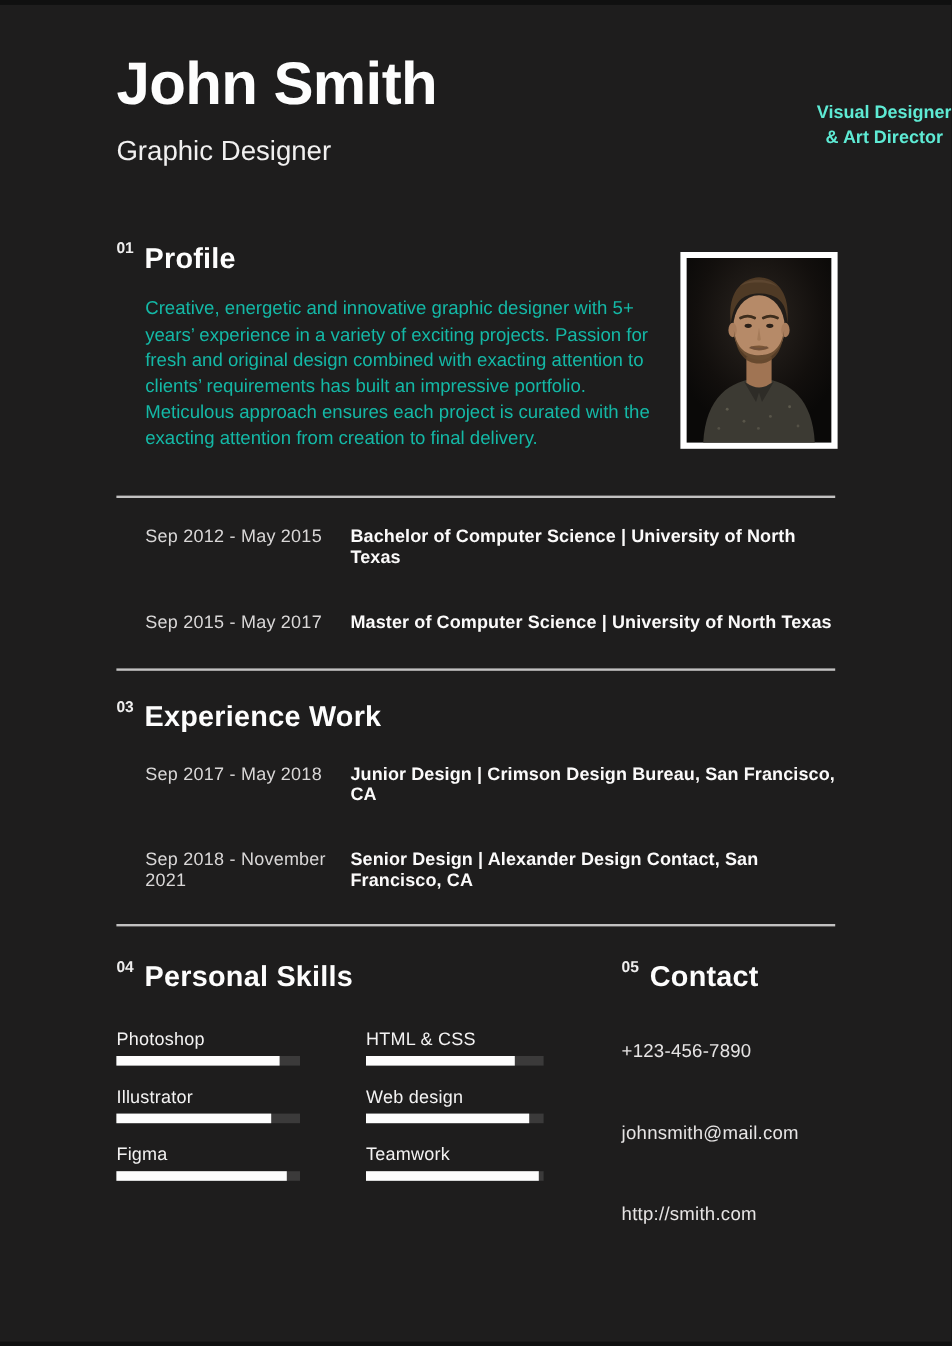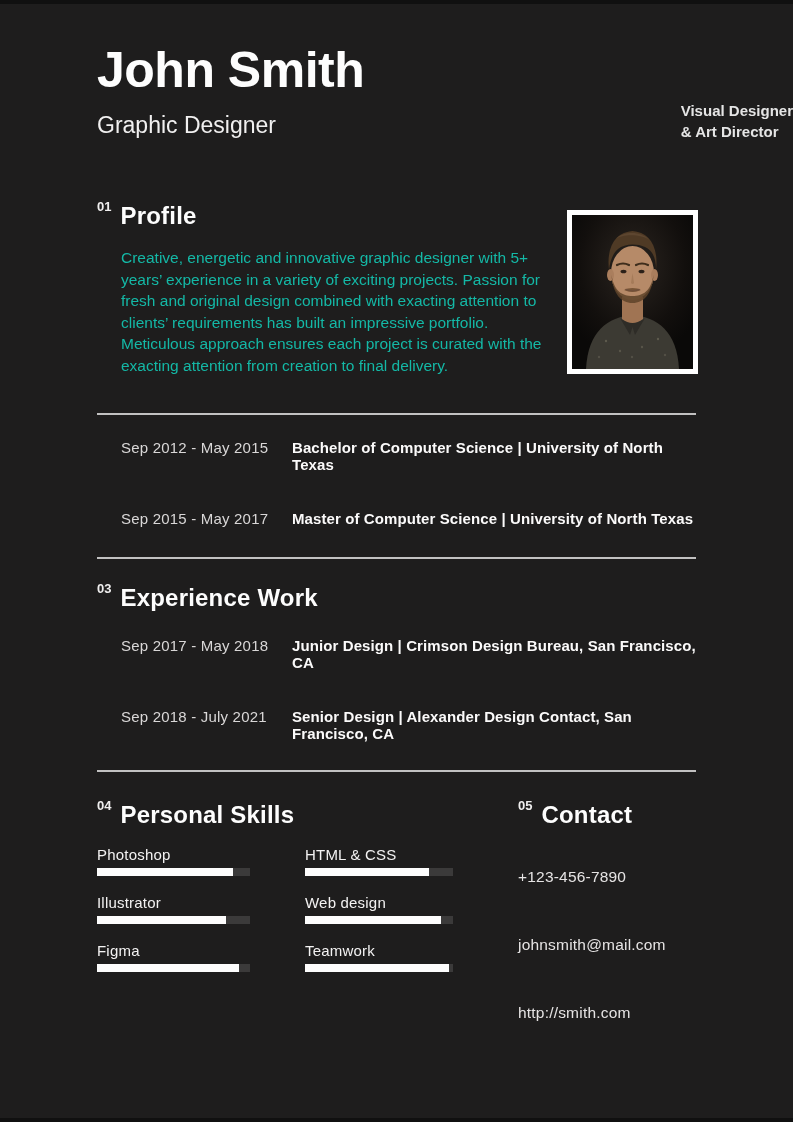--- a/index.html
+++ b/index.html
@@ -35,27 +35,27 @@
     color: #fdfdfd;
   }
   .job-title {
     margin-top: 16px;
     font-size: 23px;
     font-weight: 400;
     color: #f1f0f0;
   }
   .tagline {
     position: absolute;
-    top: 100px;
+    top: 83px;
     right: 0;
-    text-align: left;
+    text-align: center;
     font-size: 15px;
     font-weight: 700;
     line-height: 21px;
-    color: #e5e5e5;
+    color: #5eead4;
   }
 
   
   .sec-head { display: flex; align-items: flex-start; }
   .sec-num {
     font-size: 13px;
     font-weight: 700;
     color: #efeeee;
     margin-right: 9px;
     transform: translateY(-2px);
@@ -116,21 +116,21 @@
 
   
   .bottom-grid {
     margin-top: 28px;
     display: grid;
     grid-template-columns: 356px auto;
   }
   .contact-col { padding-left: 65px; }
 
   .skills-grid {
-    margin-top: 16px;
+    margin-top: 28px;
     display: grid;
     grid-template-columns: 153px 148px;
     column-gap: 55px;
     row-gap: 18px;
   }
   .skill-label {
     font-size: 15px;
     font-weight: 400;
     color: #f3f2f2;
     letter-spacing: 0.2px;
@@ -244,21 +244,21 @@
       <div class="sec-head">
         <span class="sec-num">03</span>
         <h2 class="sec-title">Experience Work</h2>
       </div>
       <div class="t-rows">
         <div class="t-row first">
           <span class="t-date">Sep 2017 - May 2018</span>
           <span class="t-detail">Junior Design | Crimson Design Bureau, San Francisco, CA</span>
         </div>
         <div class="t-row second">
-          <span class="t-date">Sep 2018 - July 2021</span>
+          <span class="t-date">Sep 2018 - November 2021</span>
           <span class="t-detail">Senior Design | Alexander Design Contact, San Francisco, CA</span>
         </div>
       </div>
     </section>
 
     <hr class="divider div-3">
 
     <div class="bottom-grid">
 
       <section class="skills-col">

